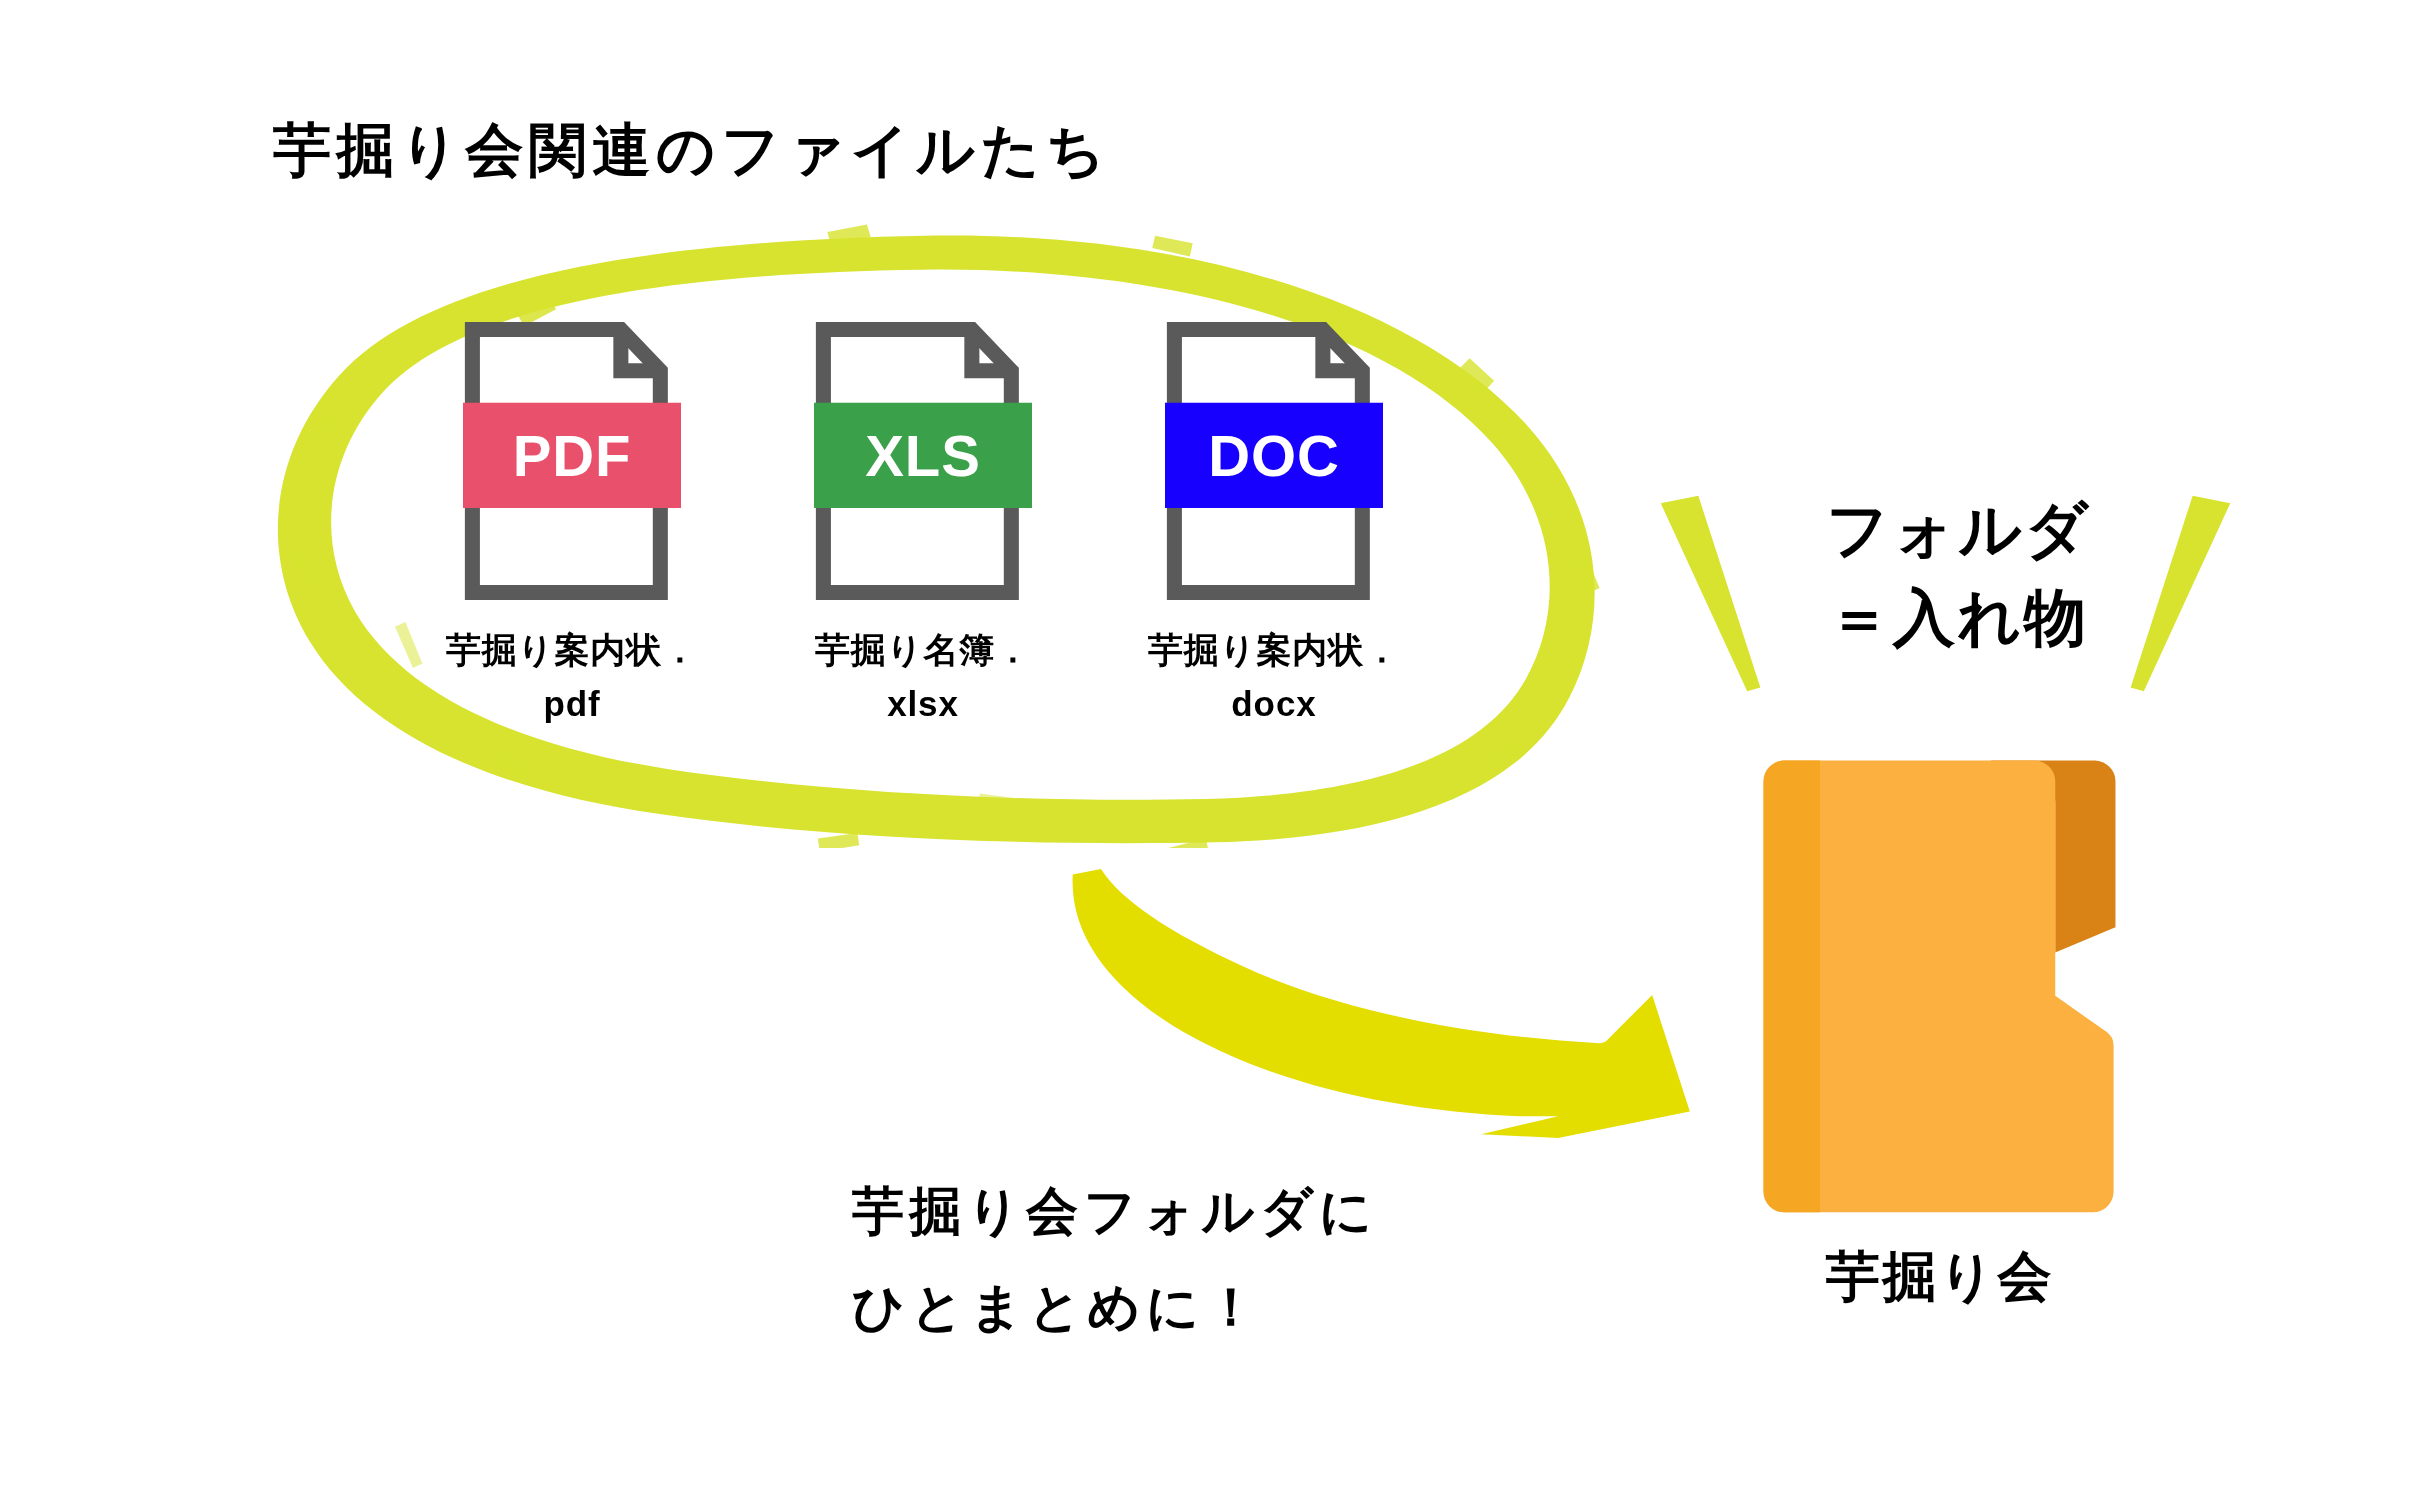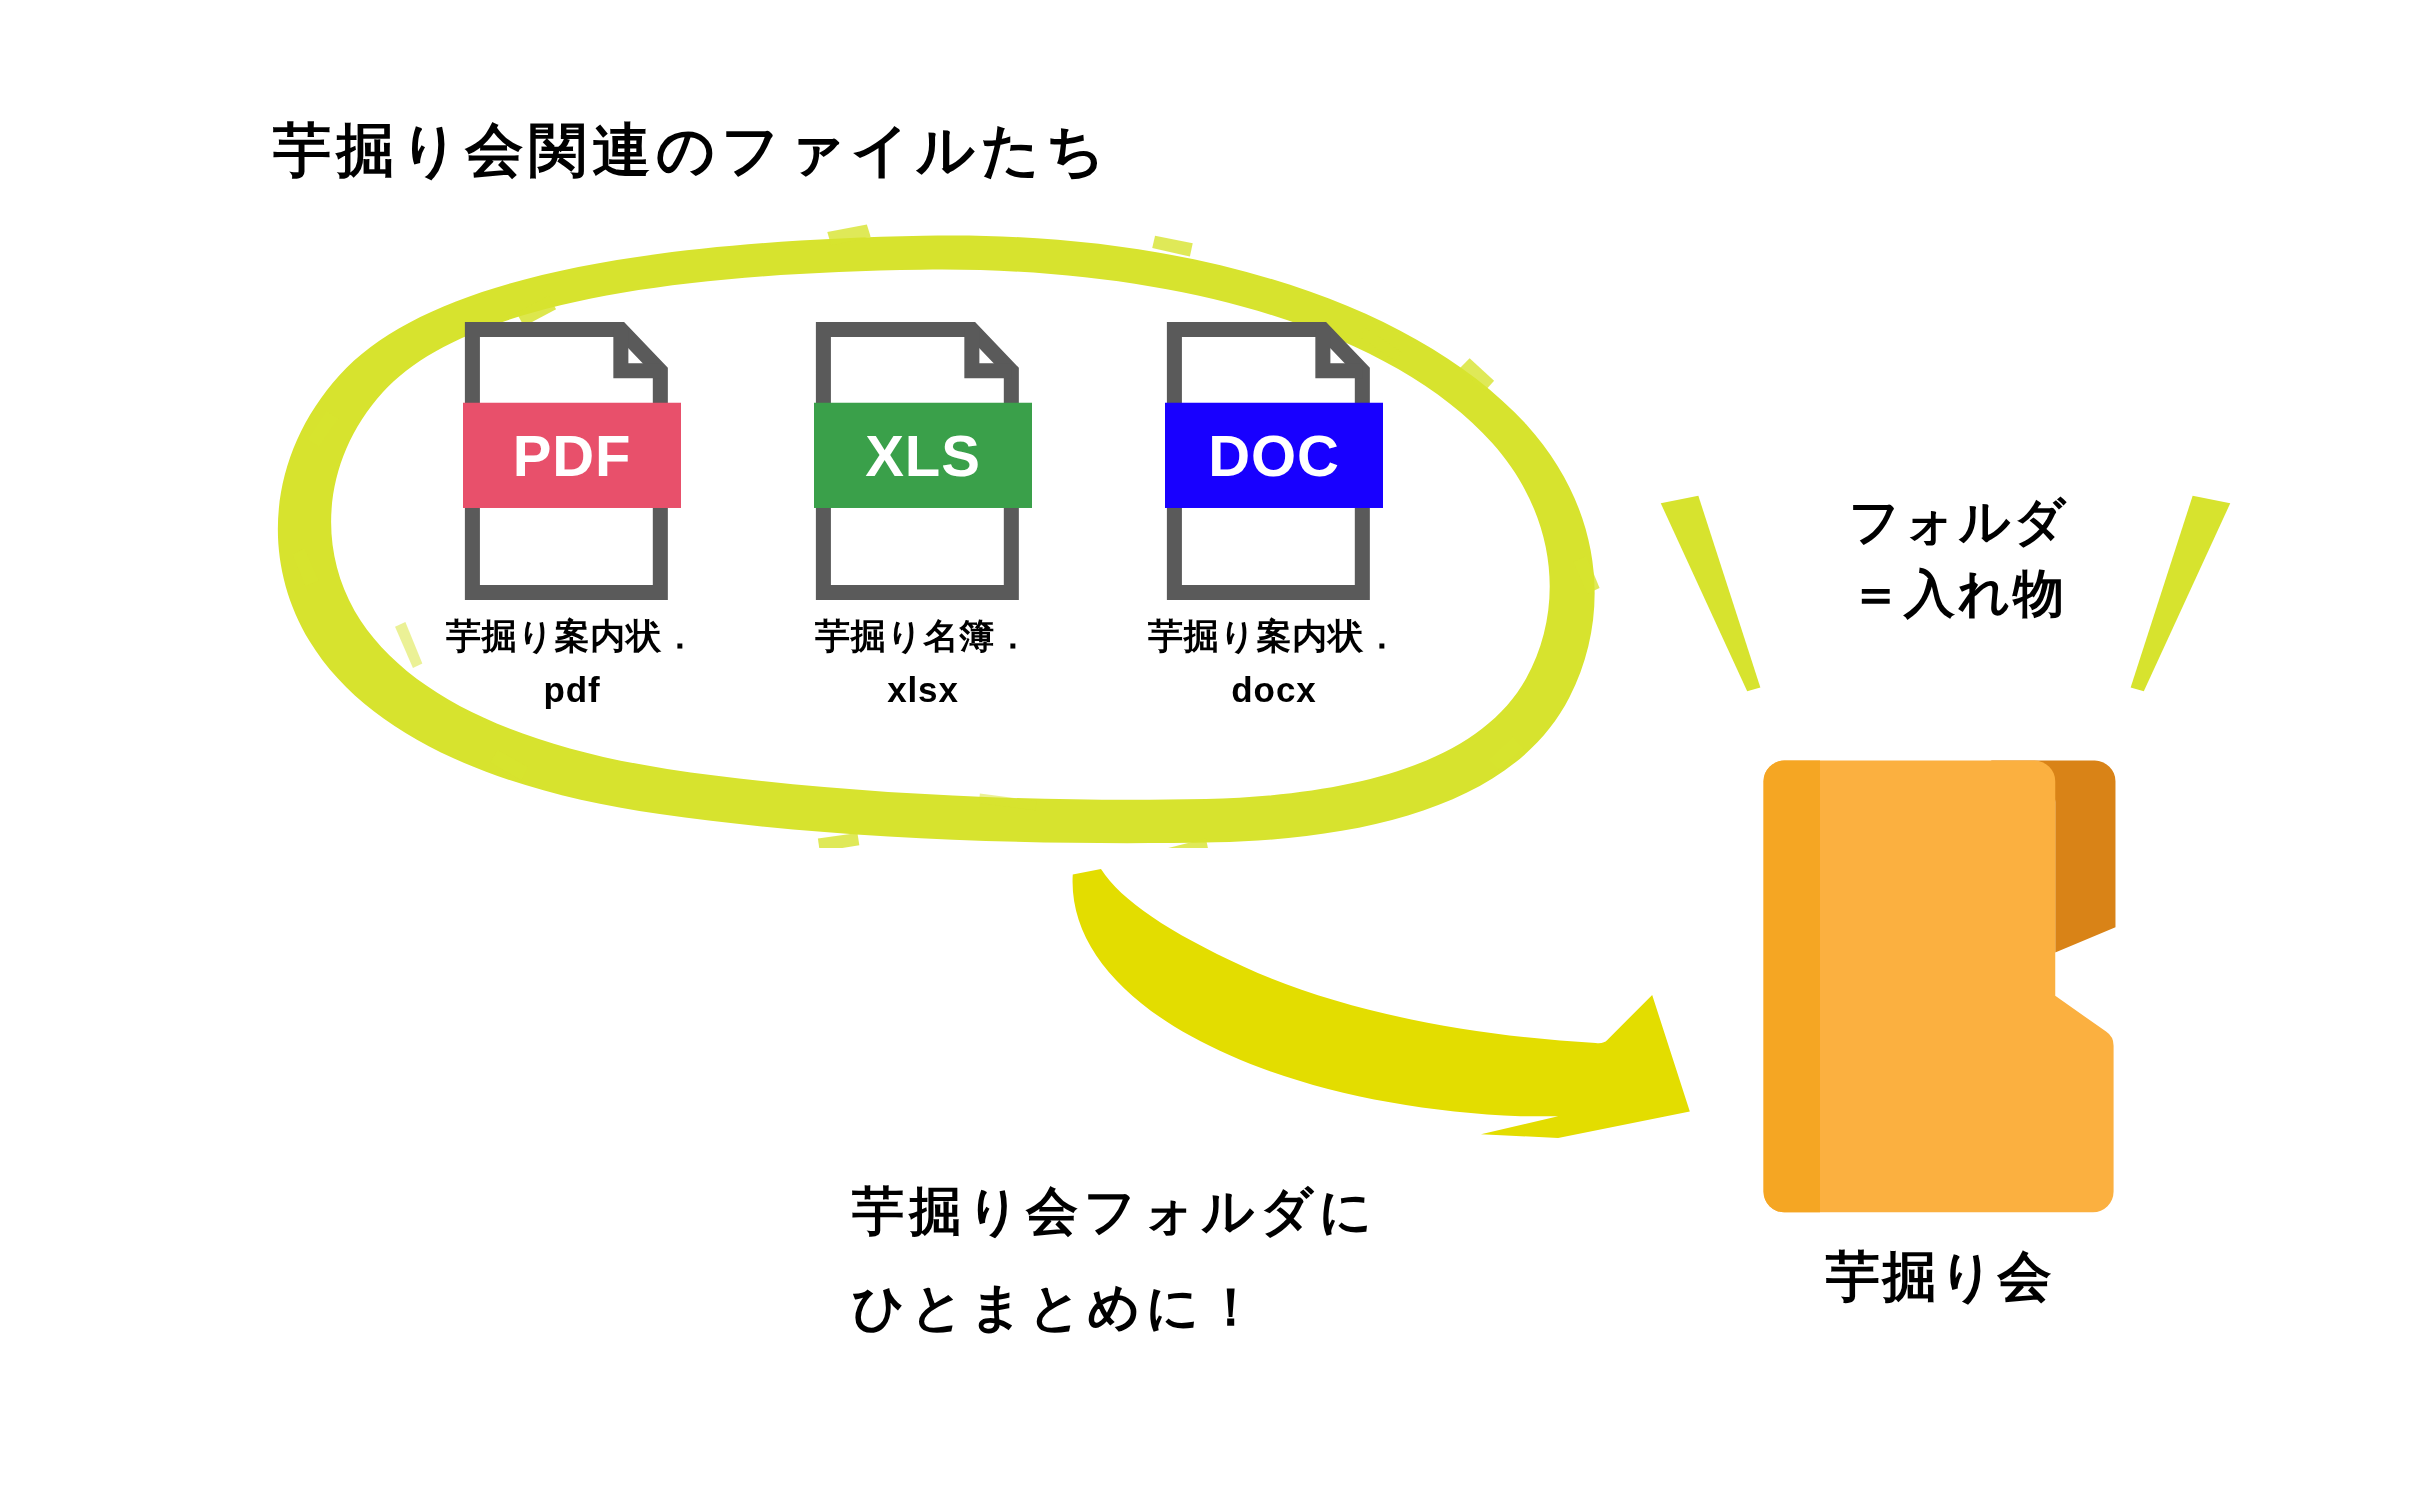--- a/index.html
+++ b/index.html
@@ -78,37 +78,37 @@
     display: flex;
     align-items: center;
     justify-content: center;
     font-size: 58px;
     font-weight: 700;
     color: #ffffff;
     letter-spacing: 0.9px;
     pointer-events: none;
   }
   .file-name {
-    margin-top: 7px;
+    margin-top: 21px;
     font-size: 35px;
     font-weight: 600;
     line-height: 1.55;
     text-align: center;
     letter-spacing: 0.9px;
     max-width: 264px;
     word-break: break-all;
   }
 
   
   .folder-caption {
     position: absolute;
     left: 1803px;
     top: 486px;
     width: 311px;
-    font-size: 51px;
+    font-size: 62px;
     font-weight: 600;
     line-height: 1.42;
     letter-spacing: 2.8px;
     text-align: center;
     white-space: nowrap;
   }
   .wedge {
     position: absolute;
     pointer-events: none;
   }

